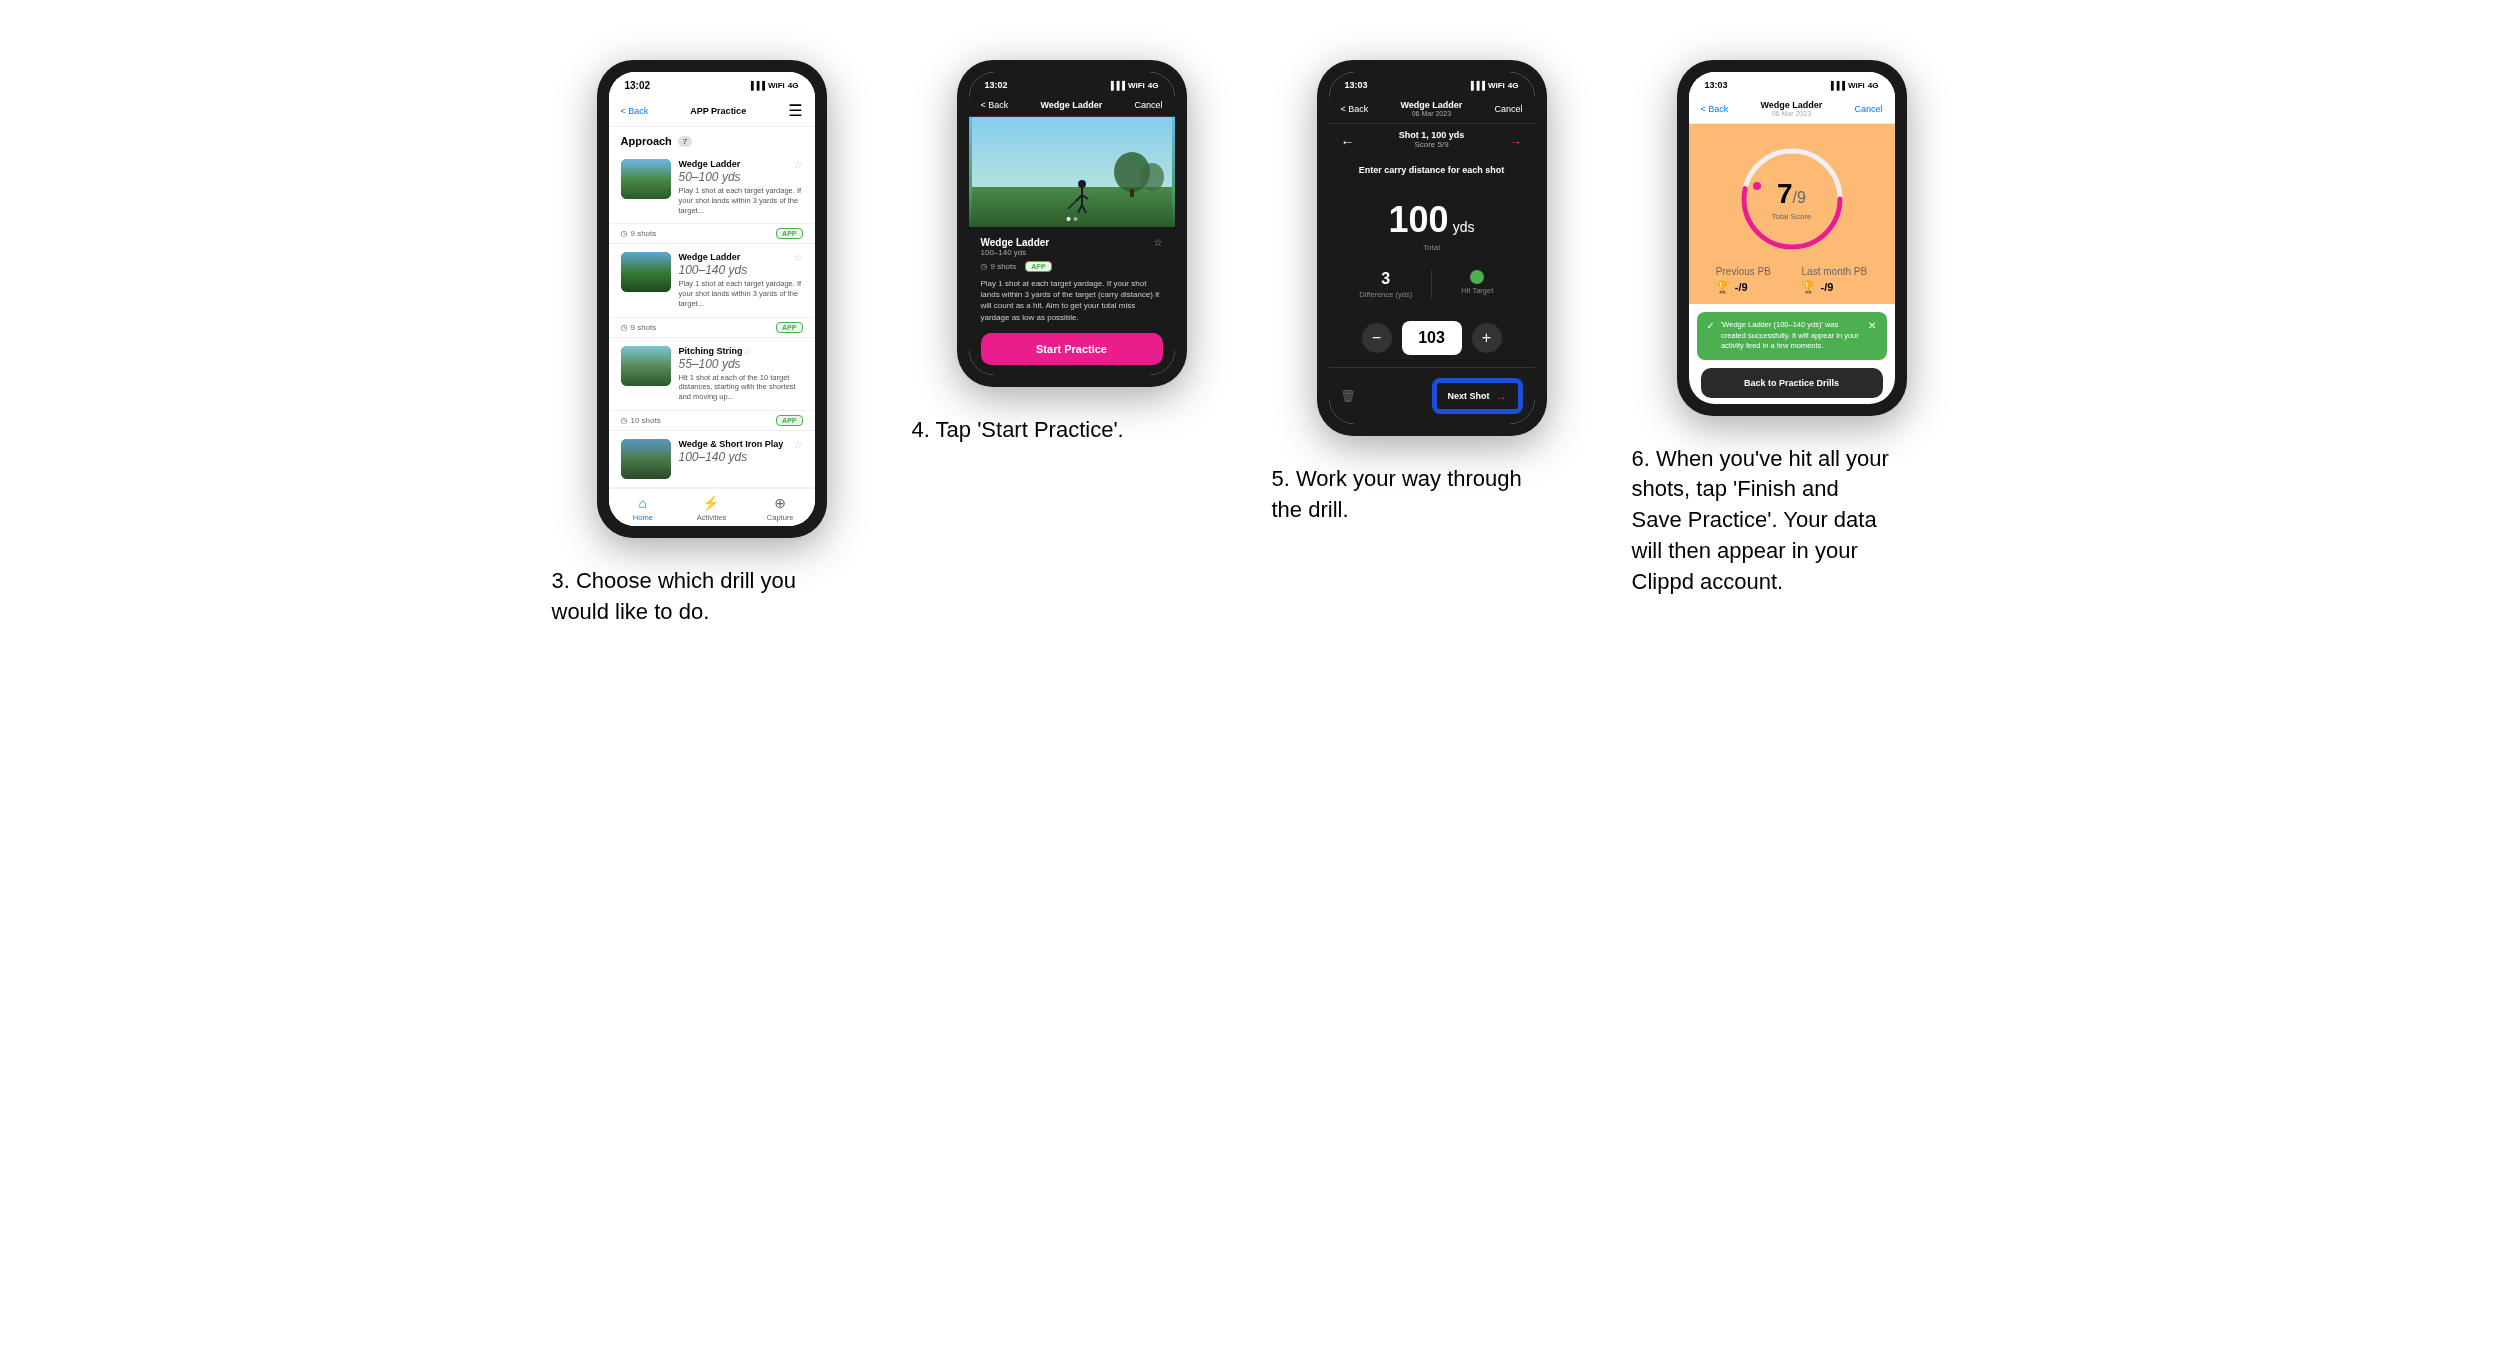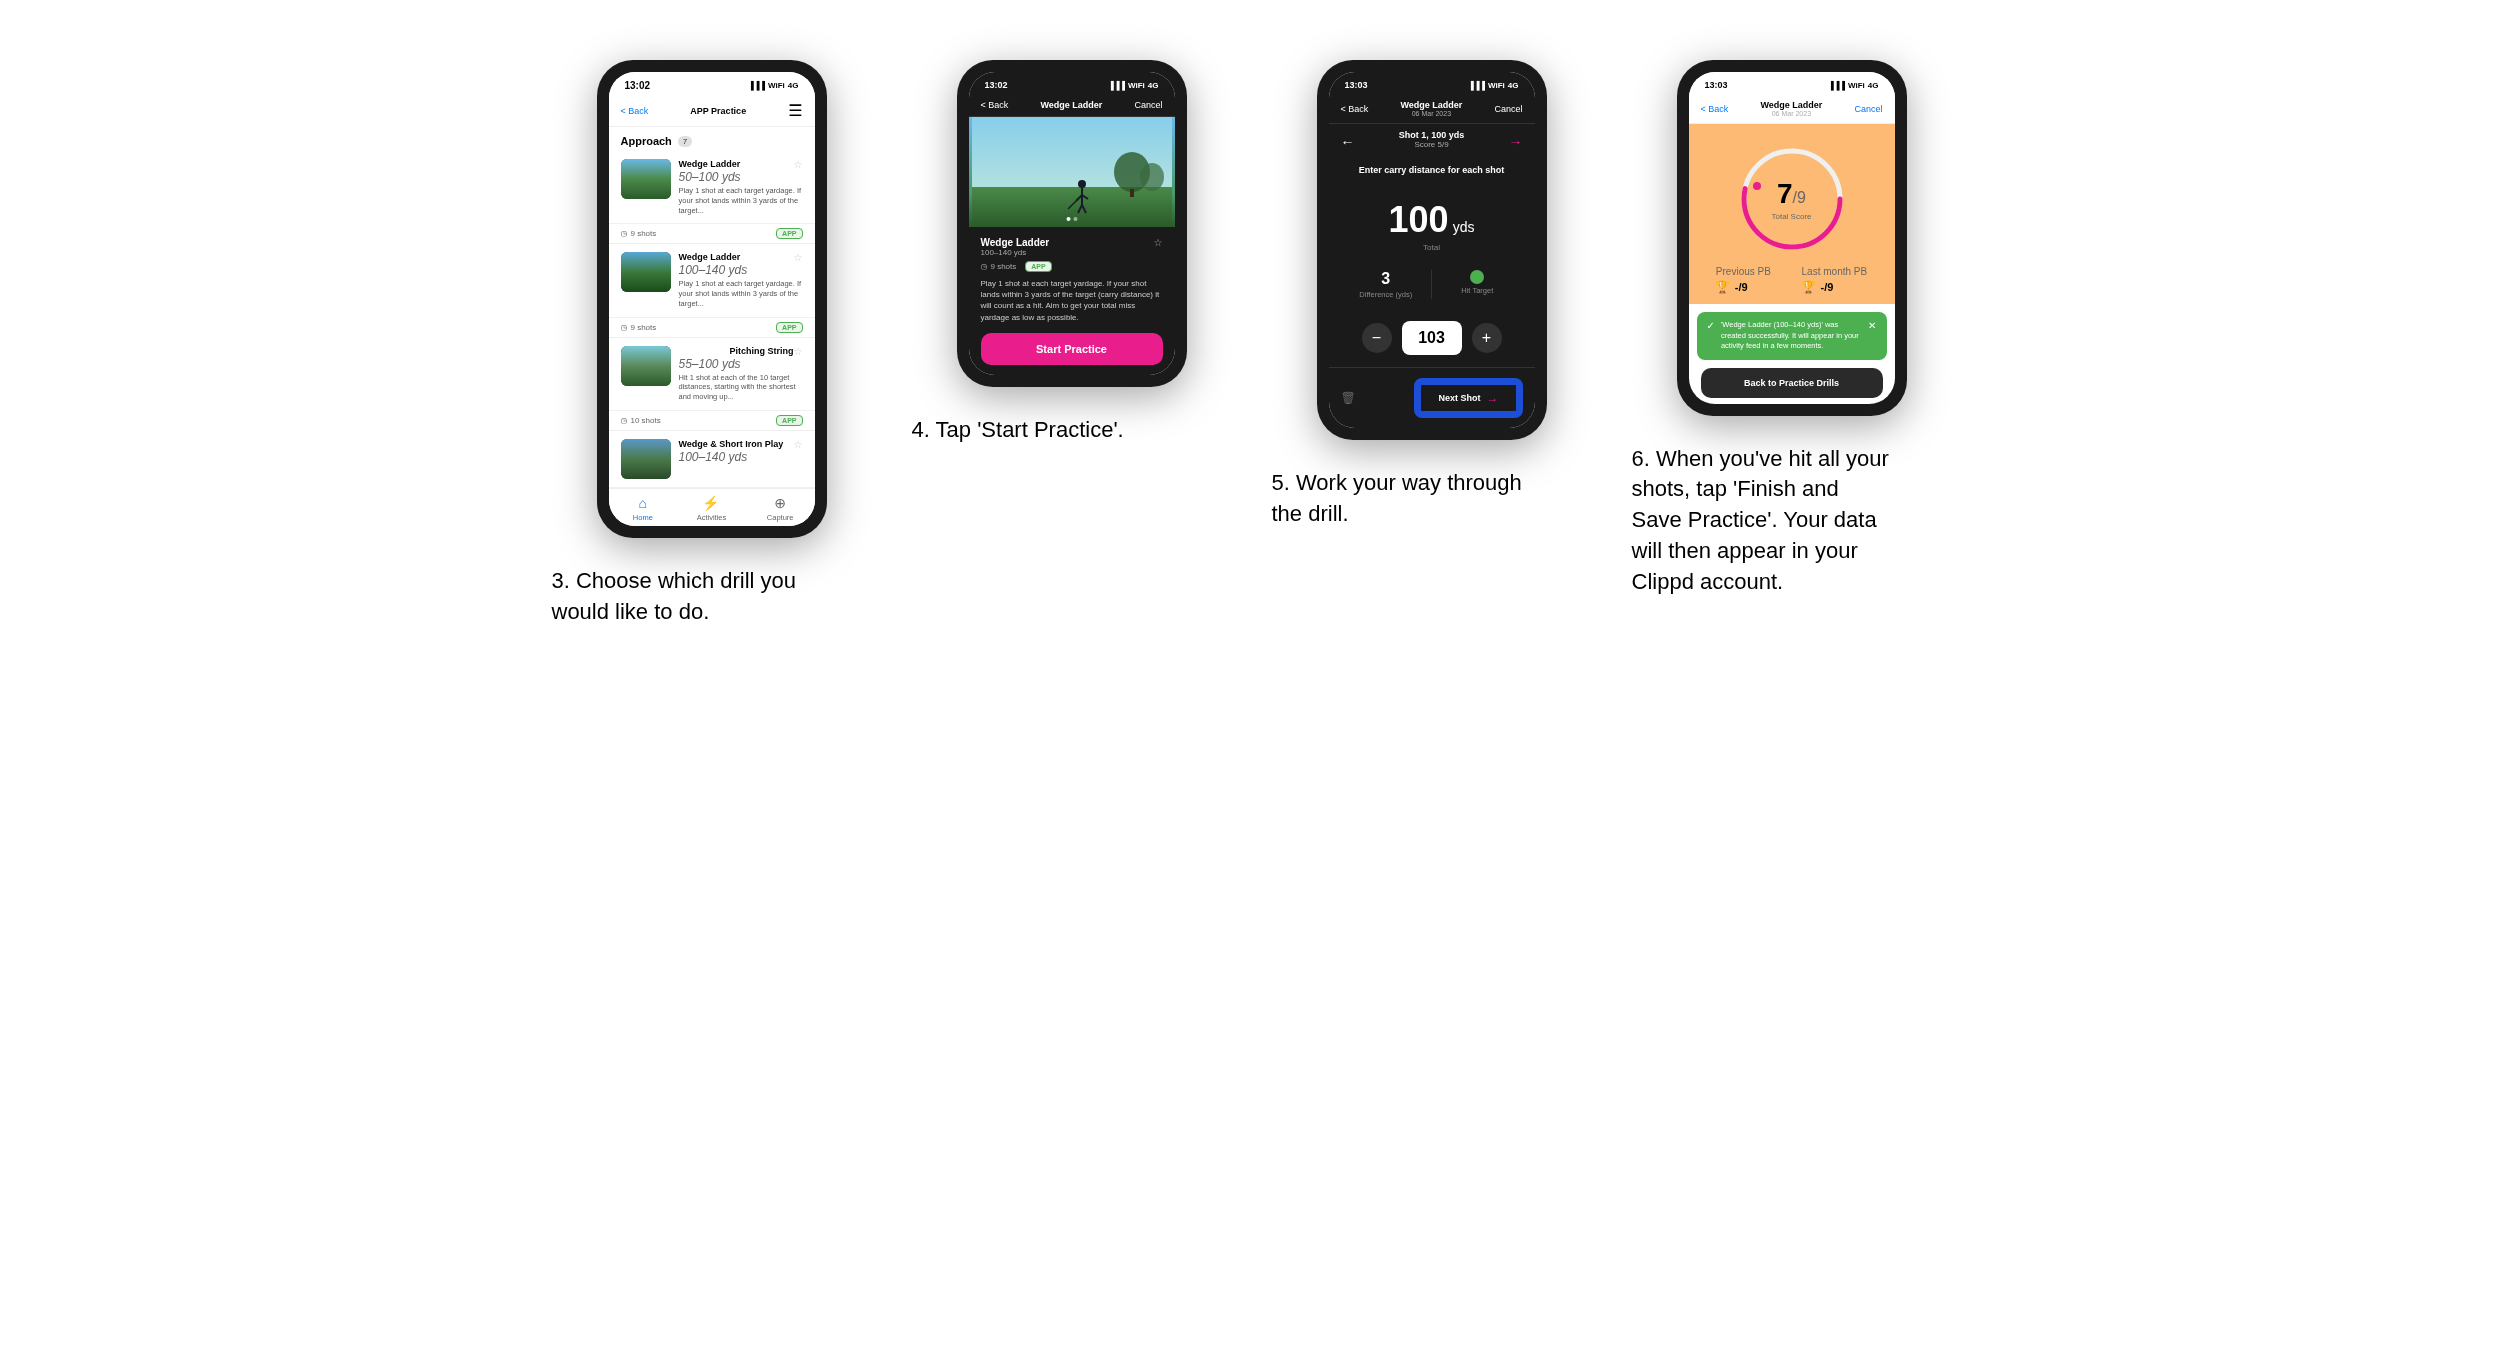--- a/index.html
+++ b/index.html
@@ -312,23 +312,23 @@
       background: #1a1a1a;
       border-top: 1px solid #333;
       padding: 10px 12px;
     }
     .trash-icon { color: #666; font-size: 12px; }
     .next-shot-btn {
       display: flex;
       align-items: center;
       gap: 6px;
       background: #1a1a1a;
-      border: 7px solid #1d4ed8;
+      border: 5px solid #1d4ed8;
       border-radius: 8px;
-      padding: 6px 17px;
+      padding: 6px 10px;
       color: #fff;
       font-size: 9px;
       font-weight: 600;
     }
     .next-arrow { color: #E91E8C; font-size: 12px; }
     .score-circle-container {
       display: flex;
       flex-direction: column;
       align-items: center;
       padding: 20px 12px 10px;
@@ -506,21 +506,21 @@
             <span>9 shots</span>
           </div>
           <span class="app-badge">APP</span>
         </div>
 
         <div class="drill-item">
           <div class="drill-thumb">
             <div class="golf-fig" style="background: linear-gradient(180deg,#7ac8d8 0%,#5a8a5a 50%,#2a5a2a 100%);"></div>
           </div>
           <div class="drill-info">
-            <div style="display:flex;justify-content:flex-end;">
+            <div style="display:flex;justify-content:flex-start;">
               <span class="drill-name">Pitching String</span>
               <span class="star-icon">☆</span>
             </div>
             <div class="drill-range">55–100 yds</div>
             <div class="drill-desc">Hit 1 shot at each of the 10 target distances, starting with the shortest and moving up...</div>
           </div>
         </div>
         <div class="drill-meta">
           <div class="drill-shots">
             <span>◷</span>

